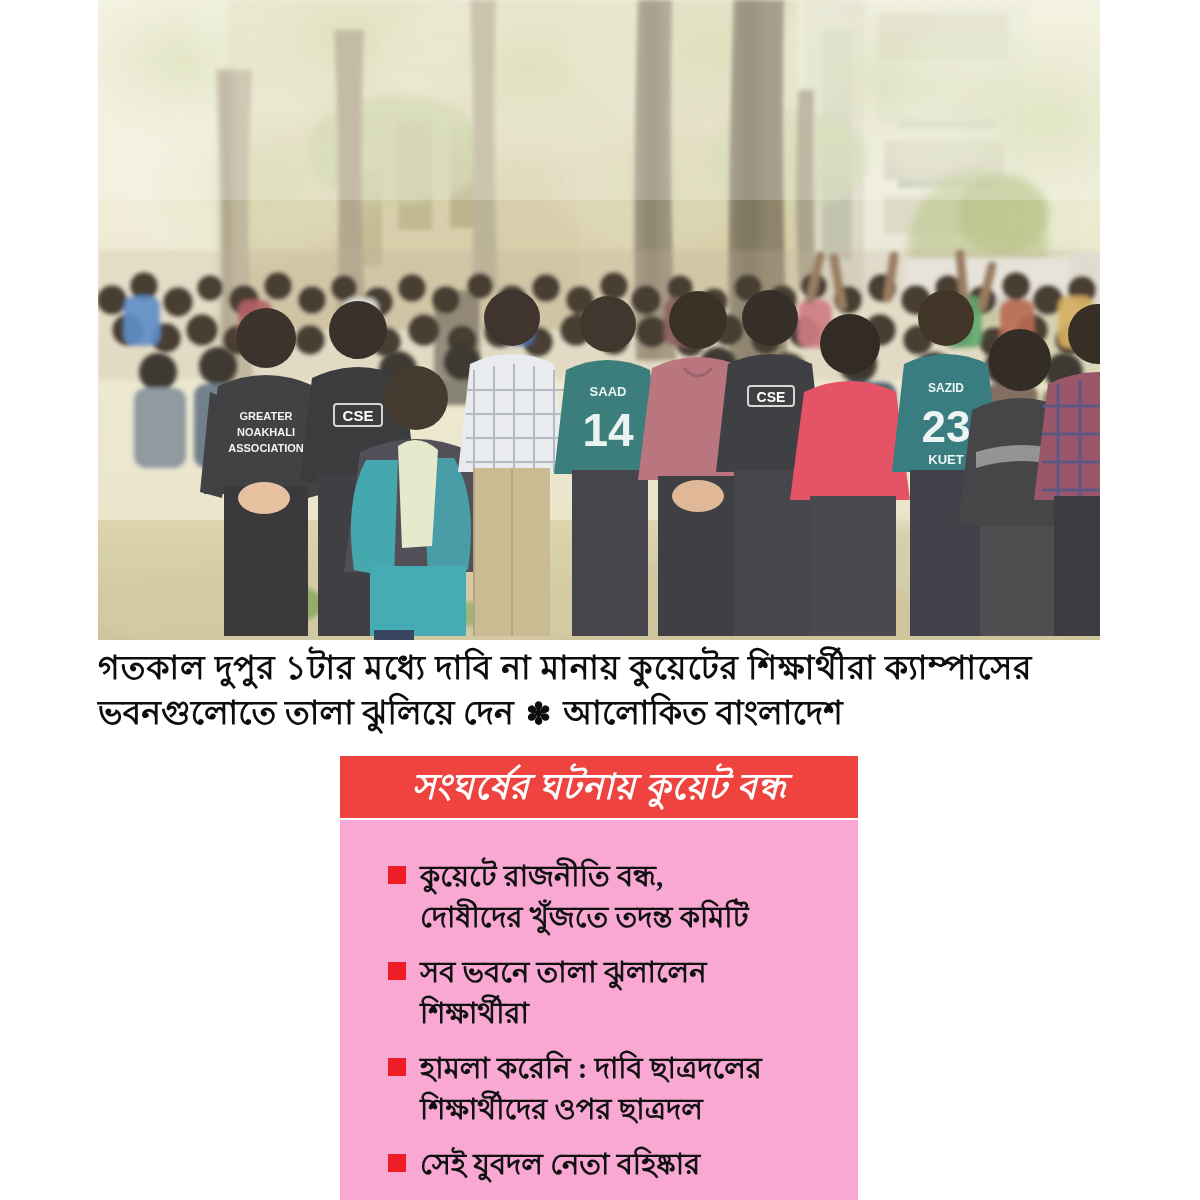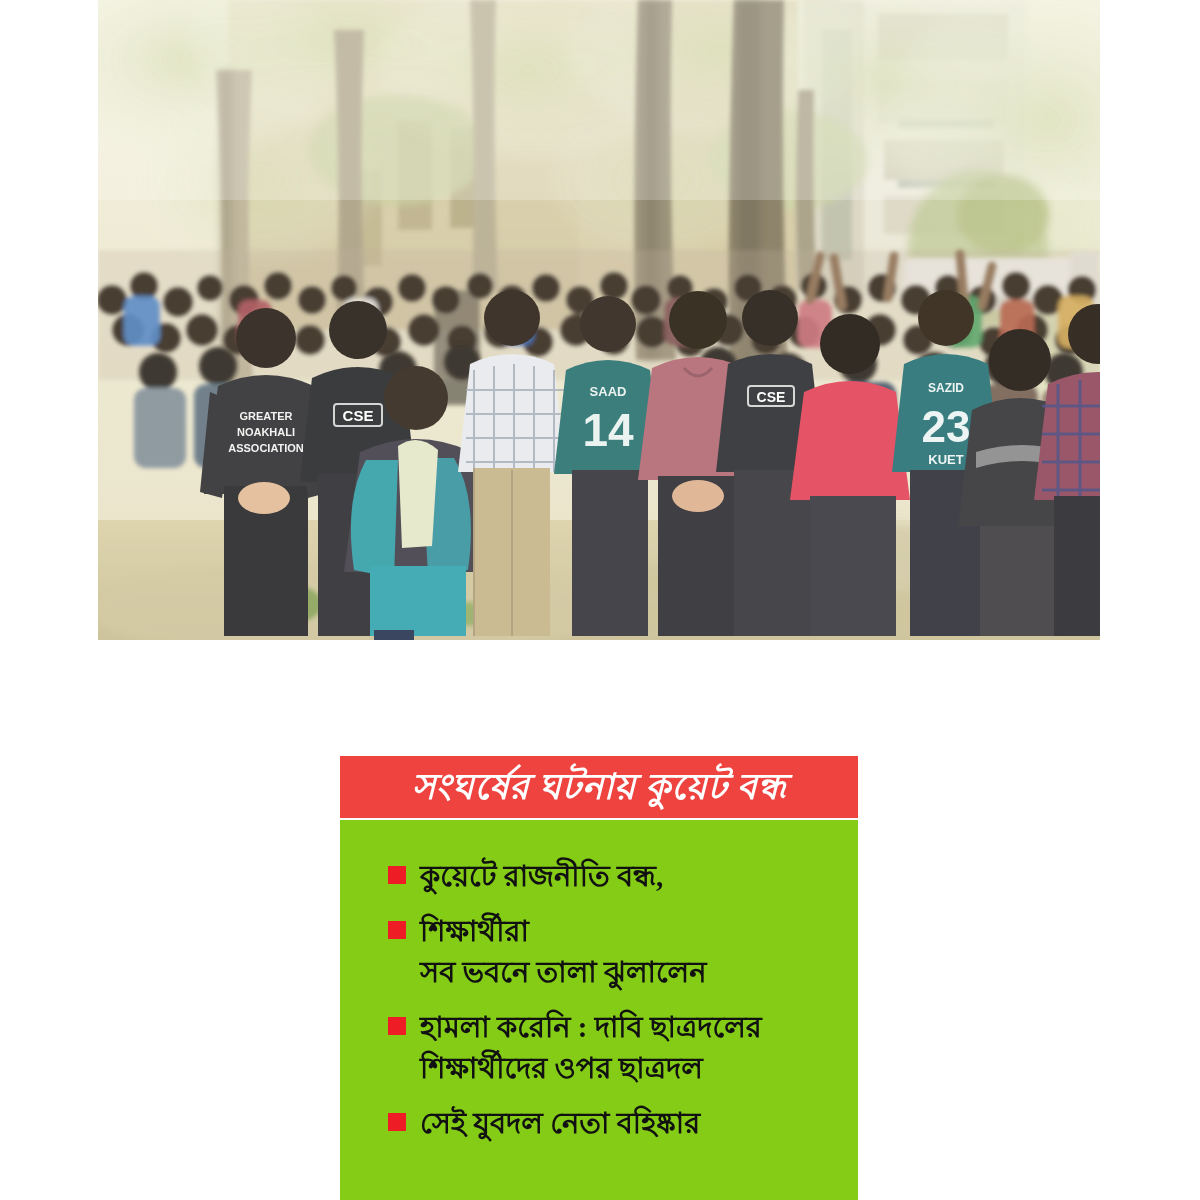--- a/index.html
+++ b/index.html
@@ -68,21 +68,21 @@
     letter-spacing: 0.5px;
   }
 
   
   .panel {
     position: absolute;
     left: 340px;
     top: 820px;
     width: 518px;
     height: 380px;
-    background: #84cc16;
+    background: #f9a8d4;
     padding: 0;
     box-sizing: border-box;
   }
   .bullet-list {
     list-style: none;
     margin: 0;
     padding: 36px 0 0 0;
   }
   .bullet-item {
     position: relative;
@@ -418,36 +418,39 @@
         <rect x="956" y="496" width="90" height="140" fill="#1f1f27"></rect>
       </g>
     </g>
 
     <rect x="0" y="0" width="1002" height="640" fill="#fffdf2" opacity="0.13"></rect>
     <rect x="0" y="0" width="1002" height="200" fill="#ffffff" opacity="0.22"></rect>
   </svg>
 </div>
 
 <div class="caption">
+  <span class="caption-line l1">গতকাল দুপুর ১টার মধ্যে দাবি না মানায় কুয়েটের শিক্ষার্থীরা ক্যাম্পাসের</span>
+  <span class="caption-line"><span>ভবনগুলোতে তালা ঝুলিয়ে দেন</span><span class="caption-sep">✽</span><span>আলোকিত বাংলাদেশ</span></span>
 </div>
 
 <div class="banner">
   <span class="banner-text">সংঘর্ষের ঘটনায় কুয়েট বন্ধ</span>
 </div>
 
 <div class="panel">
   <ul class="bullet-list">
     <li class="bullet-item">
       <span class="bullet-marker"></span>
       <span class="bullet-line">কুয়েটে রাজনীতি বন্ধ,</span>
+      <span class="bullet-line">দোষীদের খুঁজতে তদন্ত কমিটি</span>
     </li>
     <li class="bullet-item">
       <span class="bullet-marker"></span>
+      <span class="bullet-line">সব ভবনে তালা ঝুলালেন</span>
       <span class="bullet-line">শিক্ষার্থীরা</span>
-      <span class="bullet-line">সব ভবনে তালা ঝুলালেন</span>
     </li>
     <li class="bullet-item">
       <span class="bullet-marker"></span>
       <span class="bullet-line">হামলা করেনি : দাবি ছাত্রদলের</span>
       <span class="bullet-line">শিক্ষার্থীদের ওপর ছাত্রদল</span>
     </li>
     <li class="bullet-item">
       <span class="bullet-marker"></span>
       <span class="bullet-line">সেই যুবদল নেতা বহিষ্কার</span>
     </li>

